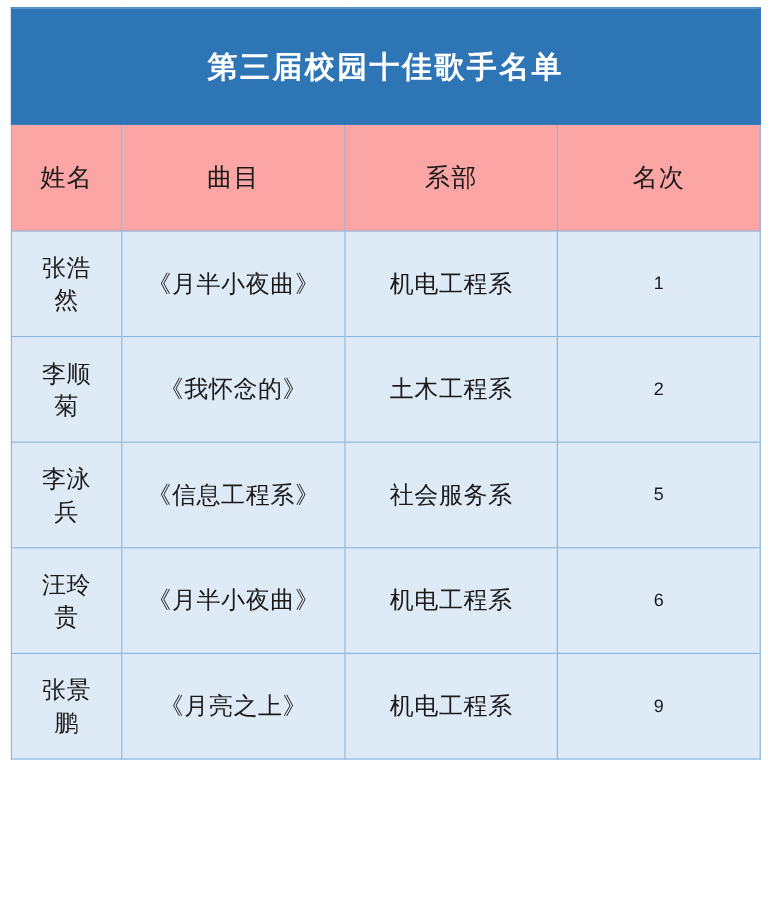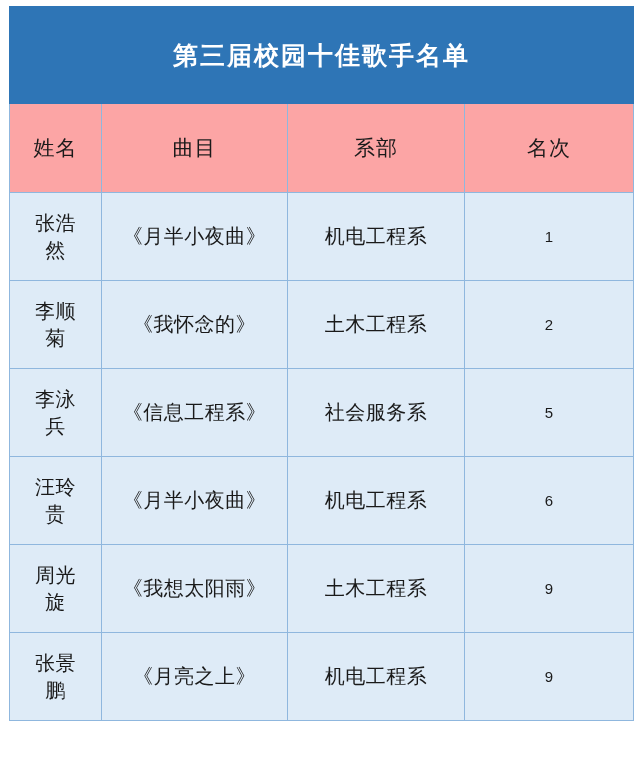--- a/index.html
+++ b/index.html
@@ -104,26 +104,20 @@
         <td class="data-cell">社会服务系</td>
         <td class="data-cell rank">5</td>
       </tr>
       <tr>
         <td class="data-cell">汪玲贵</td>
         <td class="data-cell">《月半小夜曲》</td>
         <td class="data-cell">机电工程系</td>
         <td class="data-cell rank">6</td>
       </tr>
       <tr>
-        <td class="data-cell">周光旋</td>
-        <td class="data-cell">《我想太阳雨》</td>
-        <td class="data-cell">土木工程系</td>
-        <td class="data-cell rank">9</td>
-      </tr>
-      <tr>
         <td class="data-cell">张景鹏</td>
         <td class="data-cell">《月亮之上》</td>
         <td class="data-cell">机电工程系</td>
         <td class="data-cell rank">9</td>
       </tr>
     </tbody>
   </table>
 </div>
 
 </body></html>

